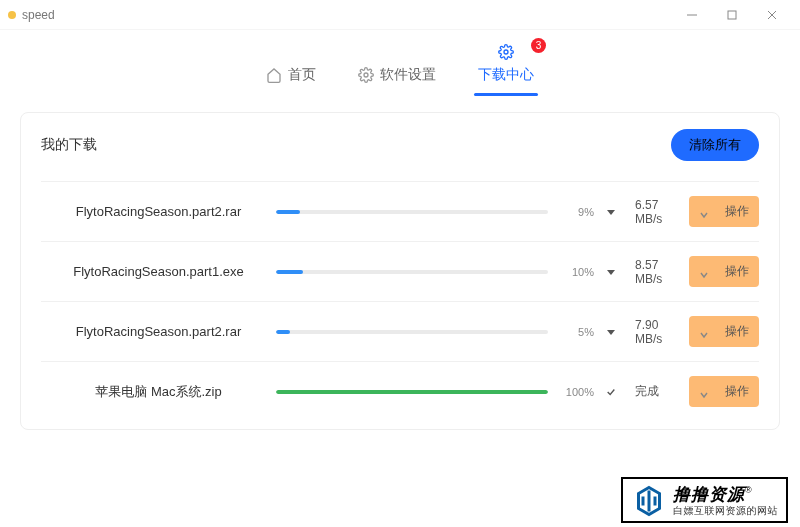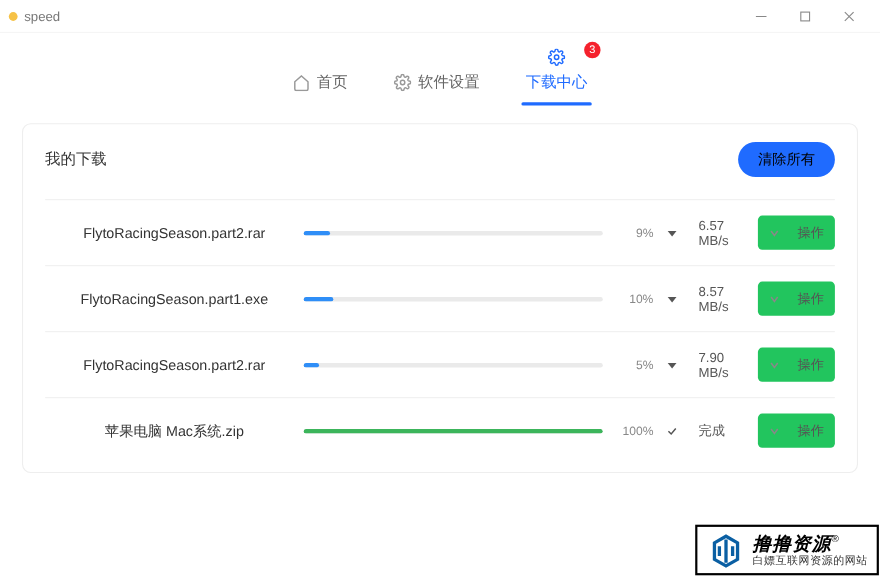--- a/index.html
+++ b/index.html
@@ -29,24 +29,24 @@
     .download-list { }
     .download-item { display: flex; align-items: center; padding: 14px 0; border-top: 1px solid #f0f0f0; }
     .dl-name { width: 235px; font-size: 13px; color: #333; text-align: center; padding: 0 10px; white-space: nowrap; overflow: hidden; text-overflow: ellipsis; }
     .dl-progress-wrap { flex: 1; display: flex; align-items: center; gap: 10px; }
     .progress-bar { flex: 1; height: 4px; background: #eaeaea; border-radius: 2px; overflow: hidden; }
     .progress-fill { height: 100%; background: #2f8ef7; border-radius: 2px; }
     .progress-fill.done { background: #3cb55b; }
     .dl-percent { font-size: 11px; color: #888; width: 36px; text-align: right; }
     .dl-status { width: 95px; font-size: 12px; color: #555; display: flex; align-items: center; justify-content: flex-start; gap: 19px; padding-left: 12px; }
     .dl-status svg { width: 10px; height: 10px; }
-    .action-btn { background: #22c55e; border: none; border-radius: 4px; padding: 7px 10px; font-size: 12px; color: #555; cursor: pointer; display: flex; align-items: center; gap: 16px; min-width: 60px; justify-content: center; }
+    .action-btn { background: #fdba74; border: none; border-radius: 4px; padding: 7px 10px; font-size: 12px; color: #555; cursor: pointer; display: flex; align-items: flex-end; gap: 16px; min-width: 60px; justify-content: center; }
     .action-btn svg { width: 10px; height: 10px; }
     
-    .watermark { position: absolute; right: 1px; bottom: 4px; border: 2px solid #000; background: #fff; padding: 4px 8px 2px; display: flex; align-items: center; gap: 6px; }
+    .watermark { position: absolute; right: 12px; bottom: 4px; border: 2px solid #000; background: #fff; padding: 4px 8px 2px; display: flex; align-items: center; gap: 6px; }
     .wm-logo { width: 36px; height: 36px; }
     .wm-text { display: flex; flex-direction: column; line-height: 1.2; }
     .wm-main { font-size: 17px; font-weight: 800; font-style: italic; letter-spacing: 1px; }
     .wm-r { font-size: 9px; vertical-align: top; }
     .wm-sub { font-size: 10px; color: #333; letter-spacing: 0.5px; }
   </style>
 </head>
 <body>
 
 <div class="titlebar">

